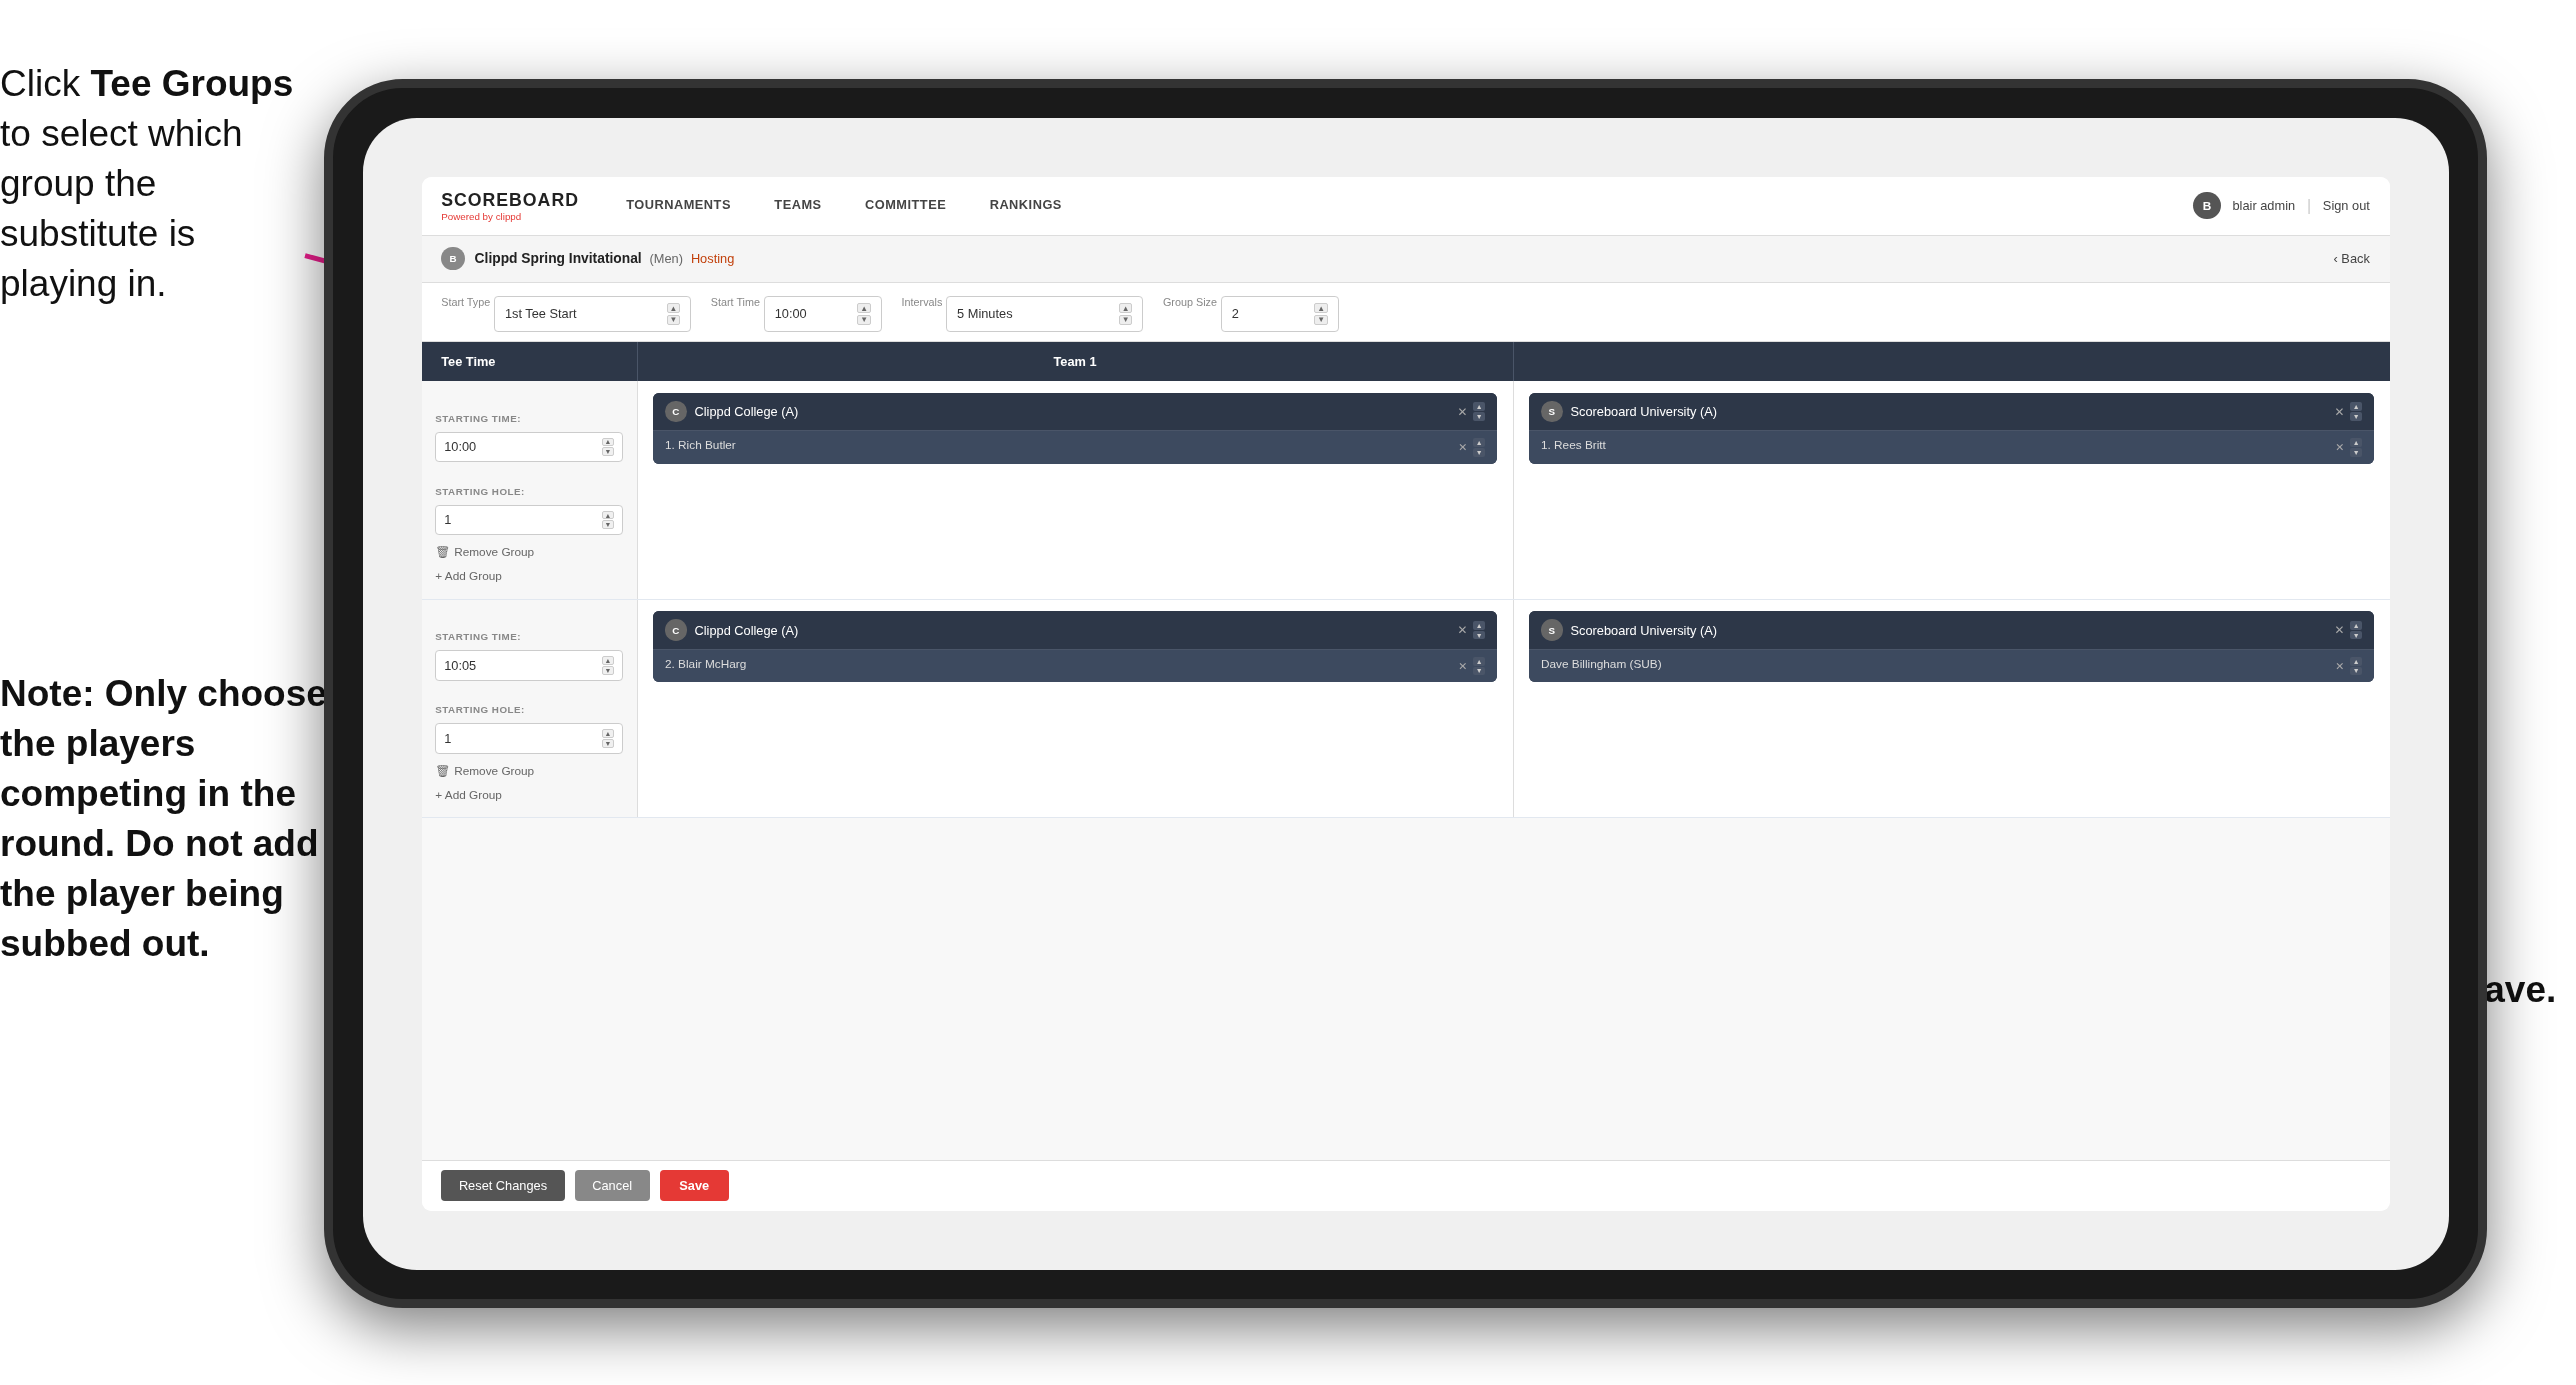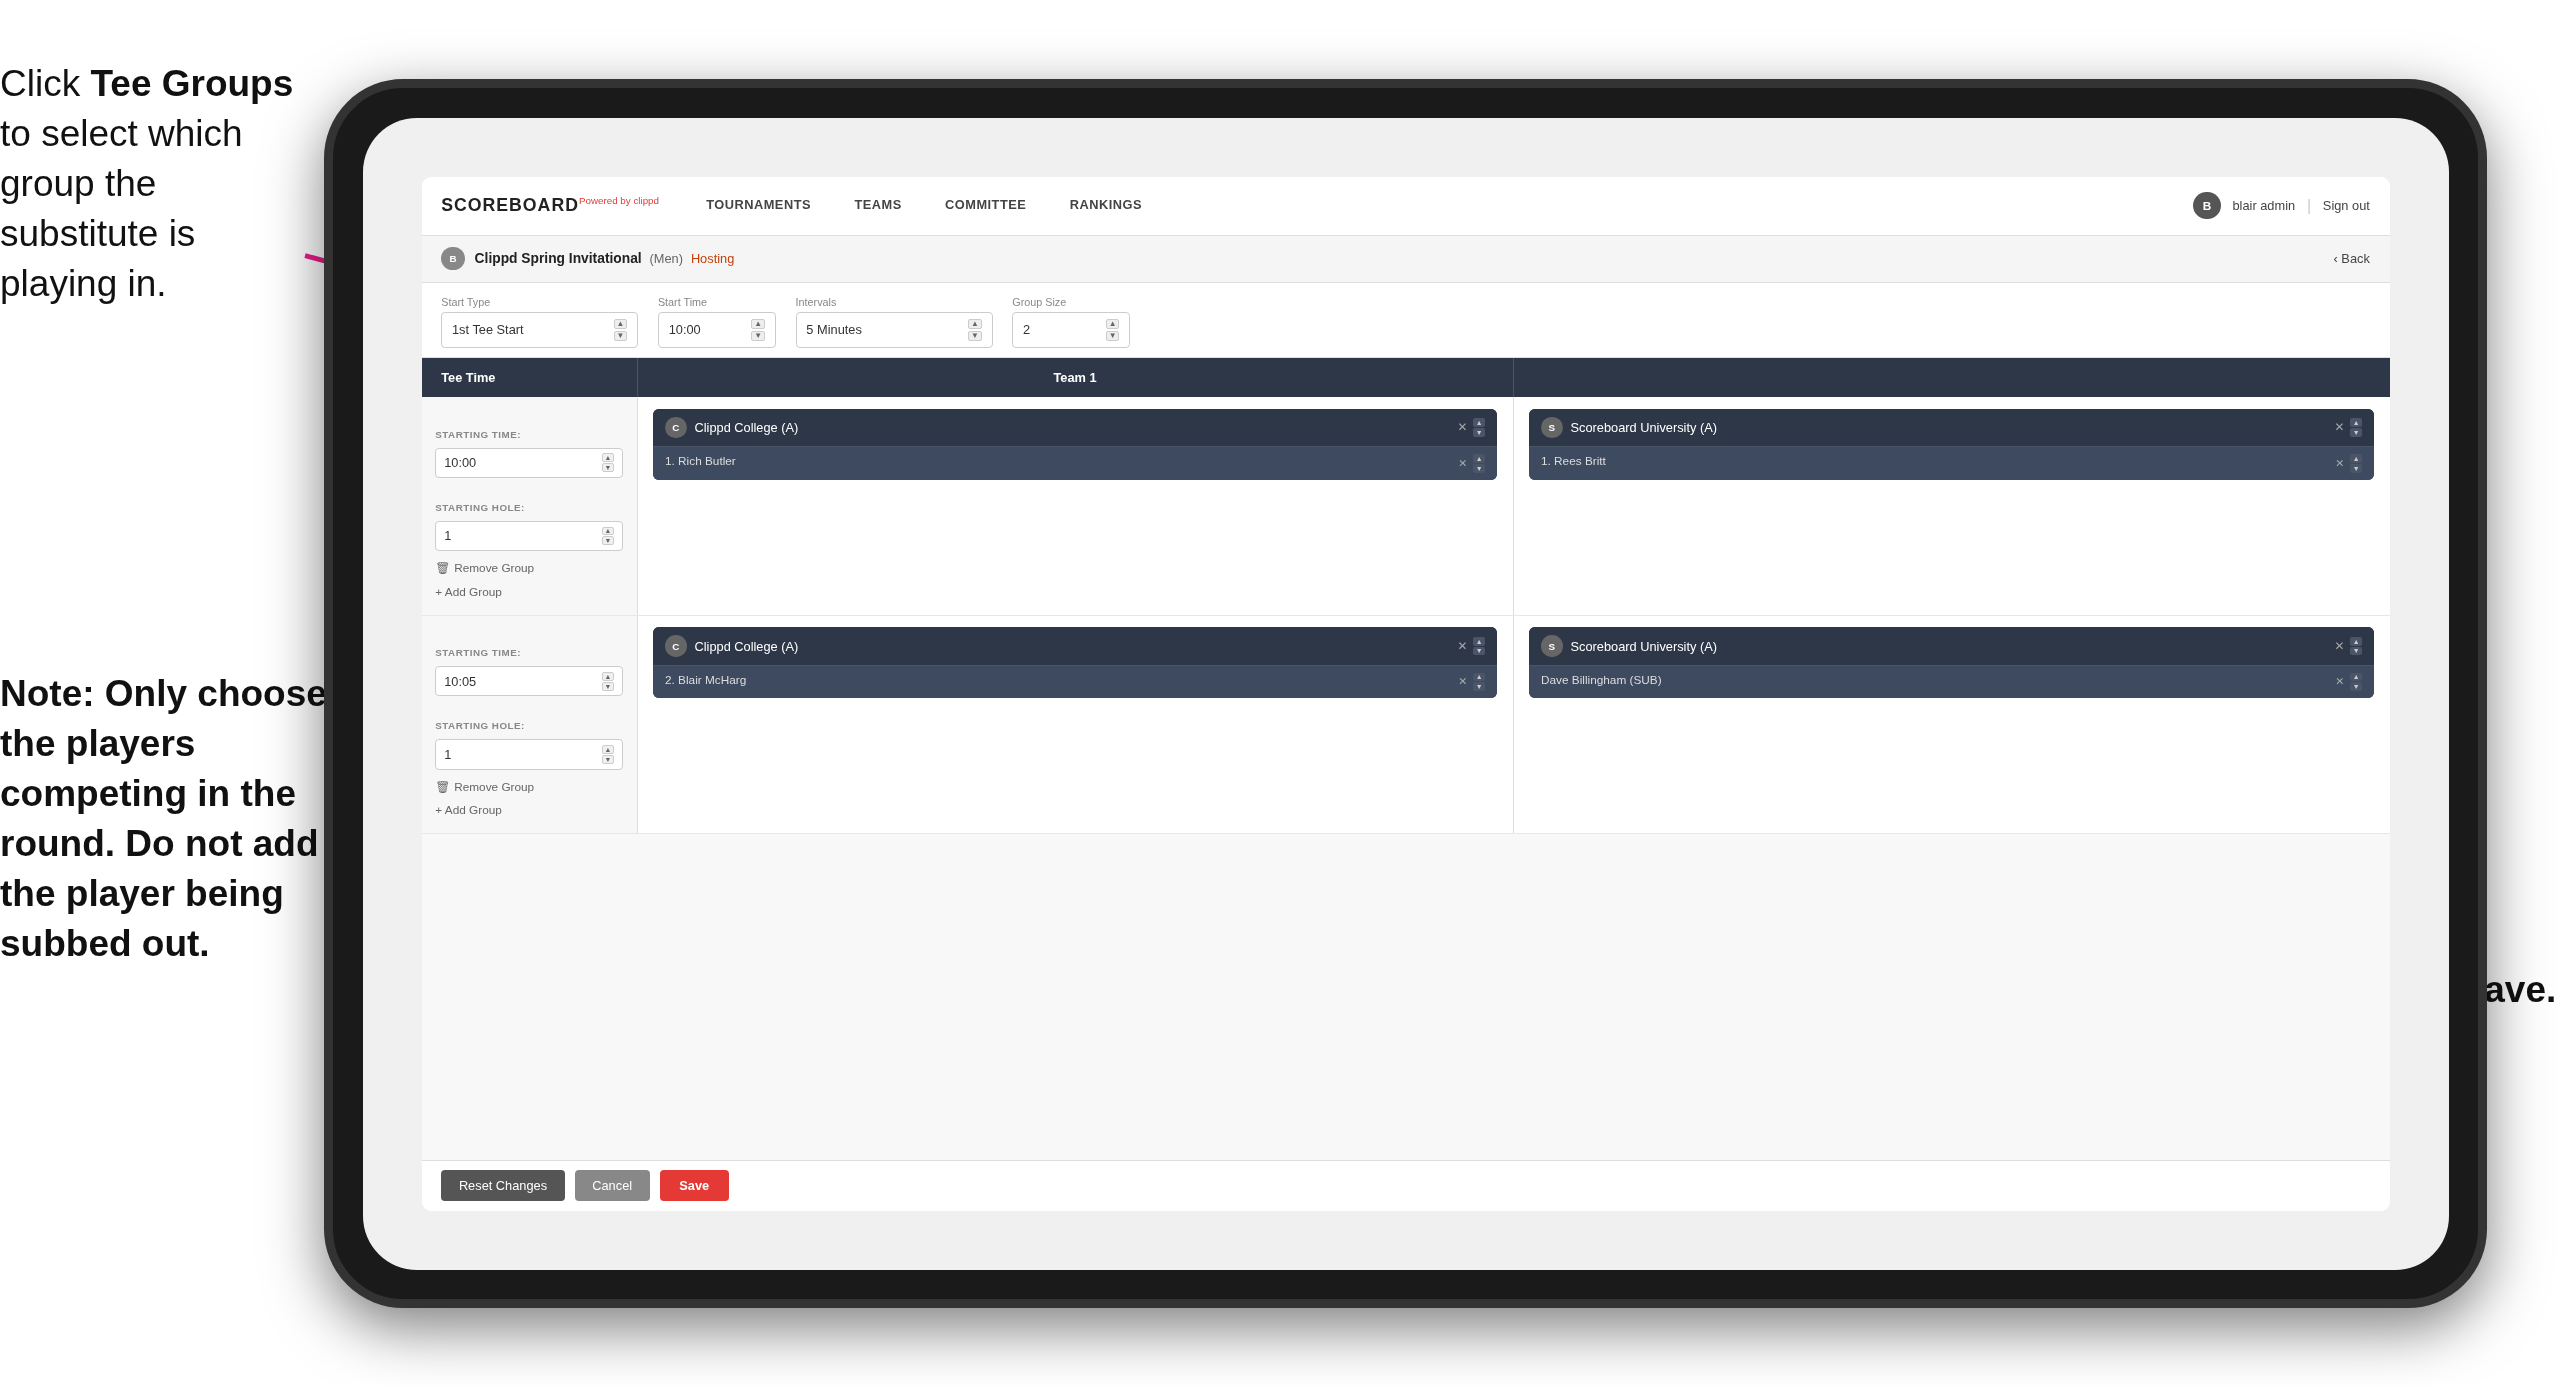--- a/index.html
+++ b/index.html
@@ -90,21 +90,21 @@
       border-bottom: 1px solid #ddd;
       display: flex;
       align-items: center;
       padding: 0 19.7px;
       height: 59px;
       flex-shrink: 0;
     }
 
     .nav-logo {
       display: flex;
-      flex-direction: row;
+      flex-direction: column;
       margin-right: 29.5px;
     }
     .nav-logo-title {
       font-size: 17.7px;
       font-weight: 900;
       color: #222;
       letter-spacing: 1px;
     }
     .nav-logo-sub {
       font-size: 9.8px;
@@ -204,21 +204,21 @@
       background: #fff;
       padding: 13.8px 19.7px 9.8px 19.7px;
       display: flex;
       gap: 19.7px;
       align-items: flex-end;
       flex-shrink: 0;
       border-bottom: 1px solid #ddd;
     }
     .control-group {
       display: flex;
-      flex-direction: column;
+      flex-direction: row;
       gap: 3.9px;
     }
     .control-label {
       font-size: 10.8px;
       color: #888;
       font-weight: 500;
     }
     .control-input {
       display: flex;
       align-items: center;

